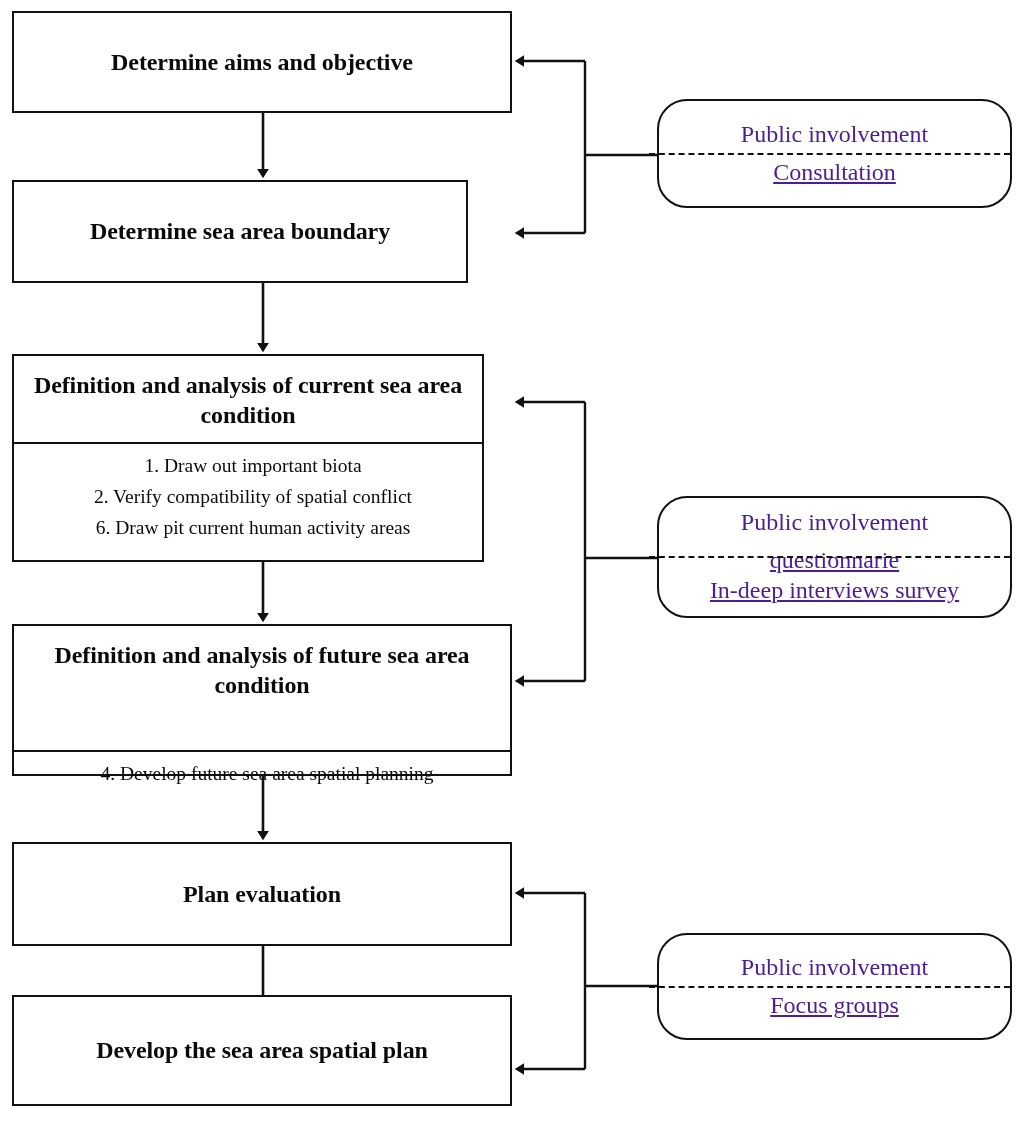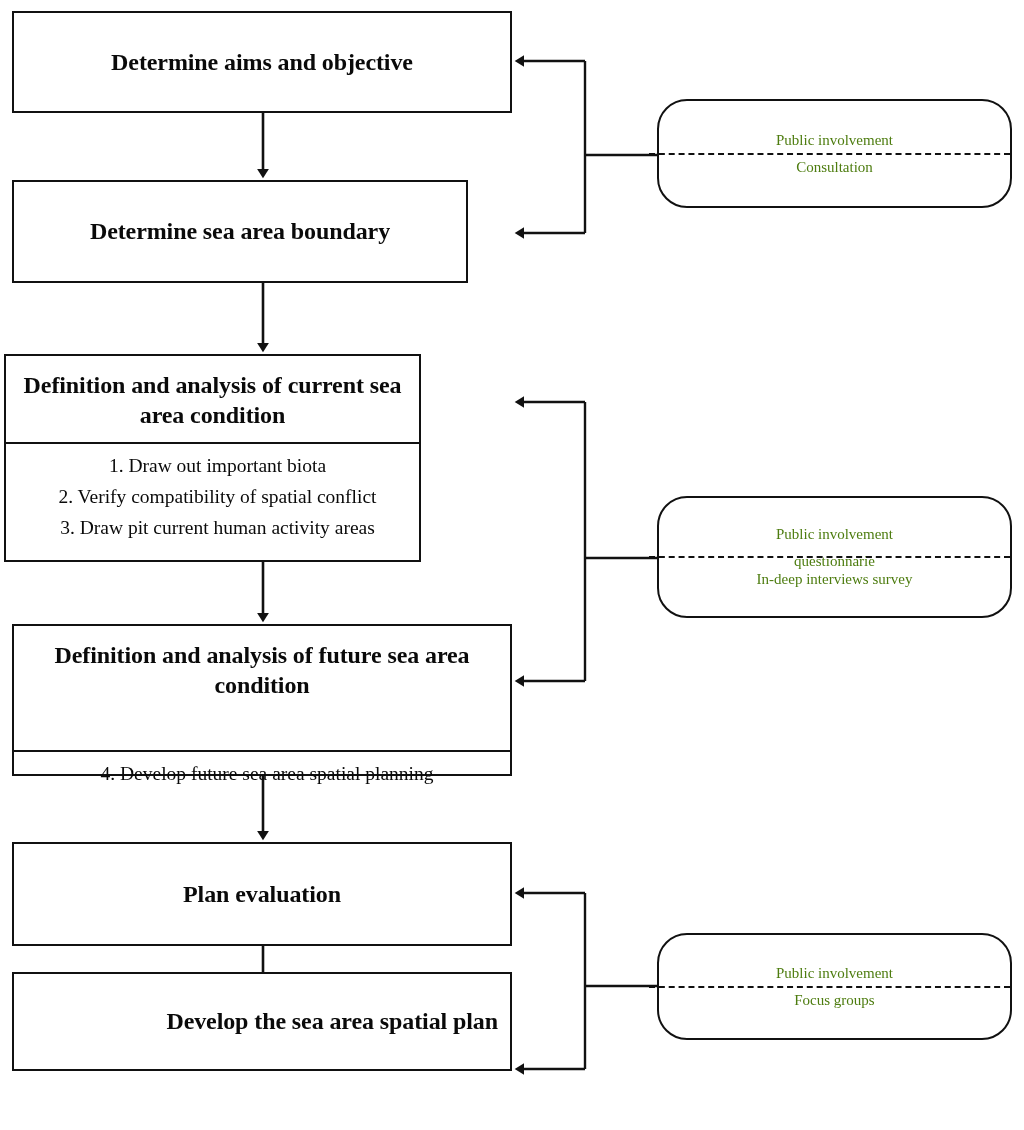--- a/index.html
+++ b/index.html
@@ -69,30 +69,31 @@
     border: 2.2px solid #111111;
     border-radius: 30px;
     display: flex;
     flex-direction: column;
     align-items: stretch;
     justify-content: center;
     z-index: 2;
   }
   .pill-row {
     text-align: center;
-    font-size: 15px;
+    font-size: 24px;
     line-height: 1.24;
-    color: #4d7c0f;
+    color: #4c1d95;
     padding: 0 16px;
   }
   .pill-top {
     padding-bottom: 4px;
   }
   .pill-bottom {
     padding-top: 4px;
+    text-decoration: underline;
   }
   .pill-divider {
     position: absolute;
     left: -10px;
     right: 0;
     top: 50%;
     height: 0;
     border-top: 2.4px dashed #111111;
     transform: translateY(-1px);
     z-index: 3;
@@ -136,41 +137,41 @@
   </svg>
 
   <div class="node" style="left:12px; top:11px; width:500px; height:102px;align-items:center;">
     <div class="node-title">Determine aims and objective</div>
   </div>
 
   <div class="node" style="left:12px; top:180px; width:456px; height:103px;">
     <div class="node-title">Determine sea area boundary</div>
   </div>
 
-  <div class="node has-list" style="left:4px; top:354px; width:417px; height:208px;">
+  <div class="node has-list" style="left:12px; top:354px; width:472px; height:208px;">
     <div class="node-title">Definition and analysis of current sea area condition</div>
     <div class="node-list">
       <div class="li">1. Draw out important biota</div>
       <div class="li">2. Verify compatibility of spatial conflict</div>
-      <div class="li">3. Draw pit current human activity areas</div>
+      <div class="li">6. Draw pit current human activity areas</div>
     </div>
   </div>
 
   <div class="node has-list" style="left:12px; top:624px; width:500px; height:152px;gap:38px;">
     <div class="node-title">Definition and analysis of future sea area condition</div>
     <div class="node-list">
       <div class="li">4. Develop future sea area spatial planning</div>
     </div>
   </div>
 
   <div class="node" style="left:12px; top:842px; width:500px; height:104px;">
     <div class="node-title">Plan evaluation</div>
   </div>
 
-  <div class="node" style="left:12px; top:972px; width:500px; height:99px;align-items:flex-end;">
+  <div class="node" style="left:12px; top:995px; width:500px; height:111px;">
     <div class="node-title">Develop the sea area spatial plan</div>
   </div>
 
   <div class="pill" style="left:657px; top:99px; width:355px; height:109px;">
     <div class="pill-row pill-top">Public involvement</div>
     <div class="pill-divider"></div>
     <div class="pill-row pill-bottom">Consultation</div>
   </div>
 
   <div class="pill" style="left:657px; top:496px; width:355px; height:122px;">

